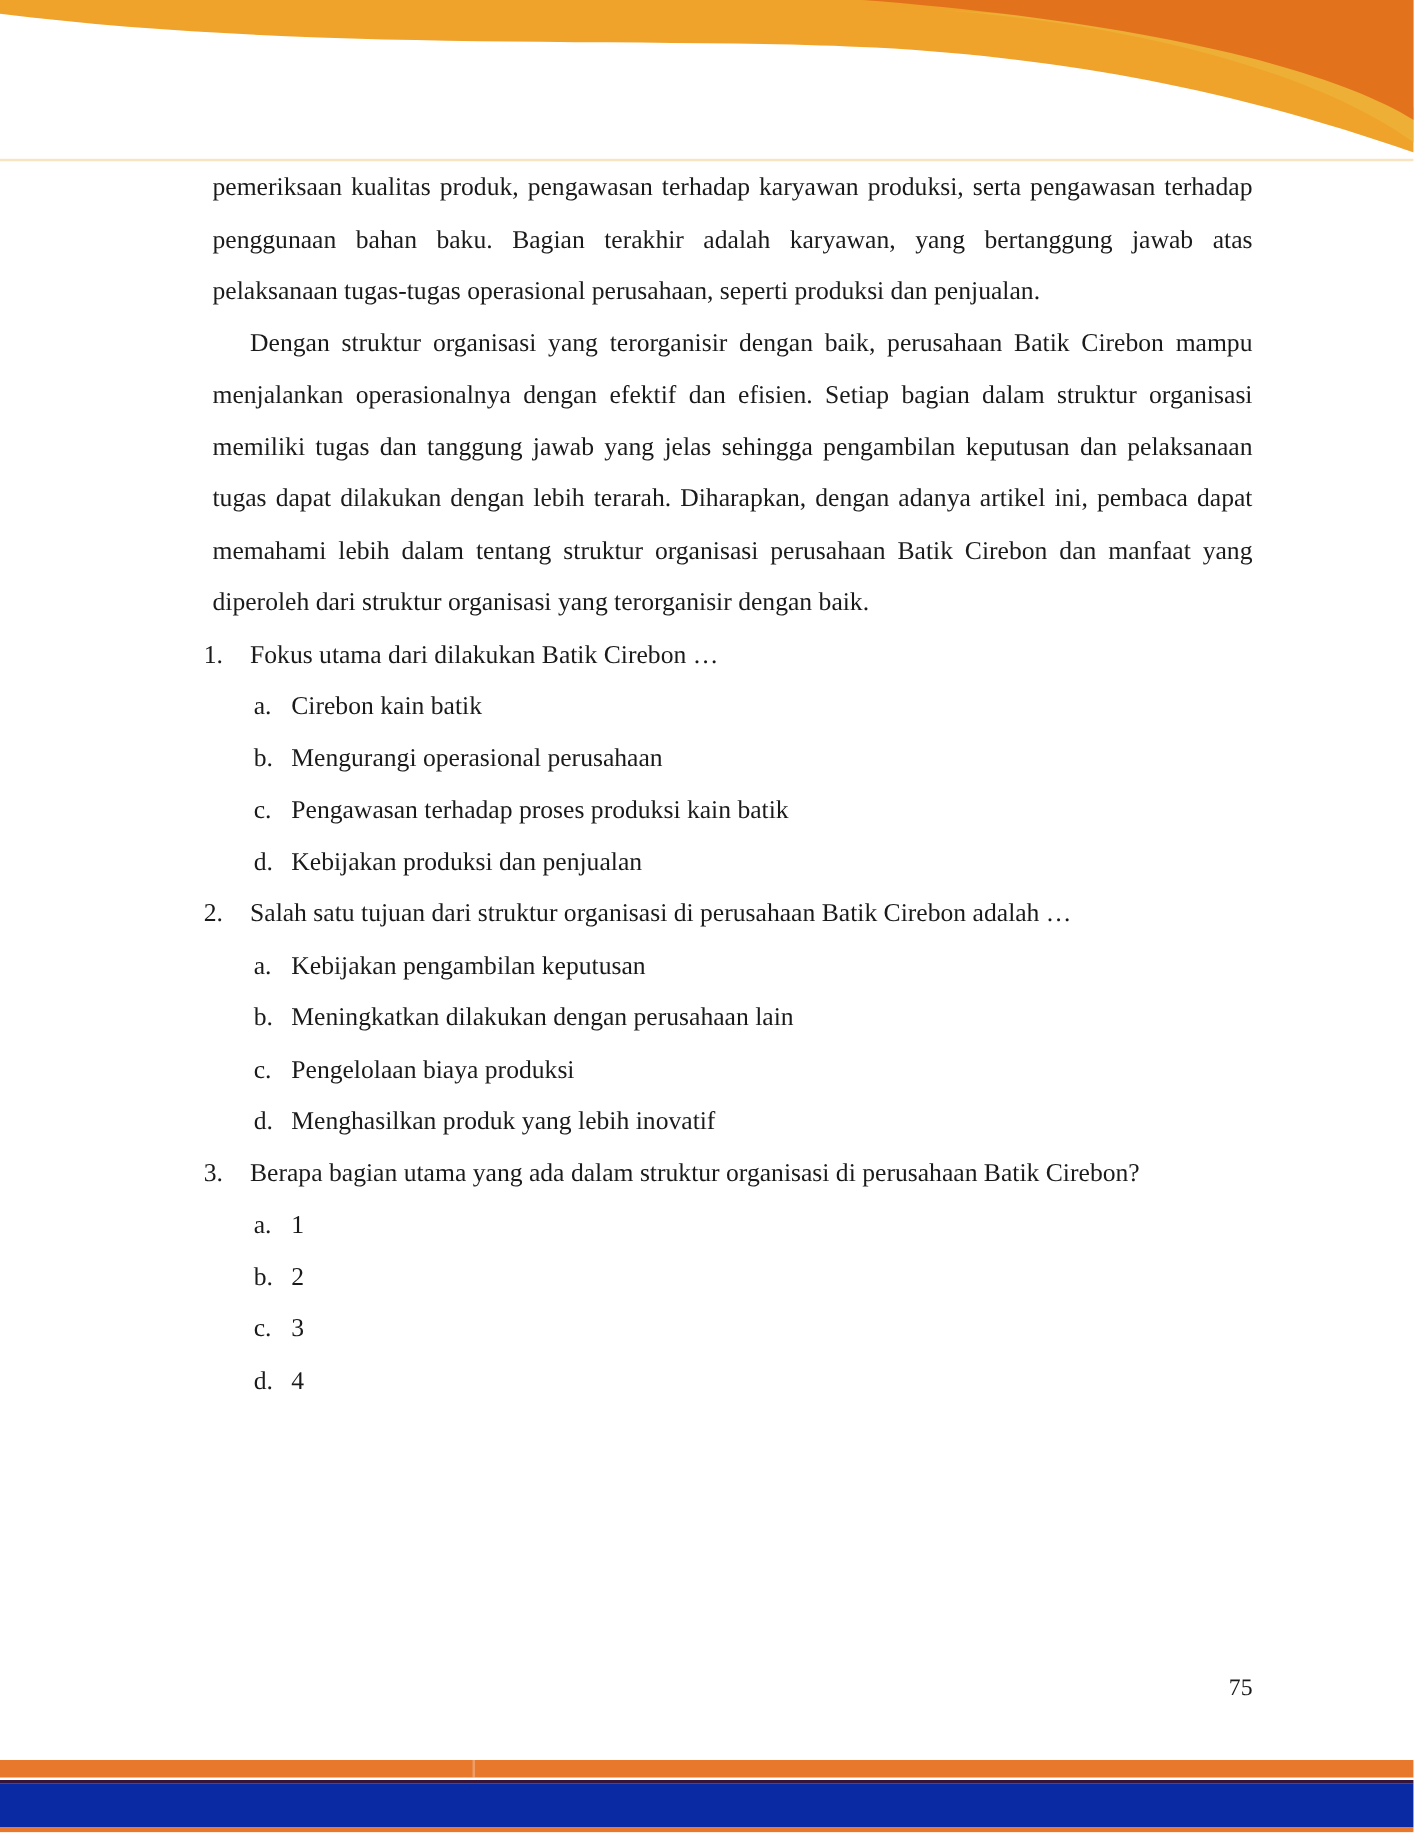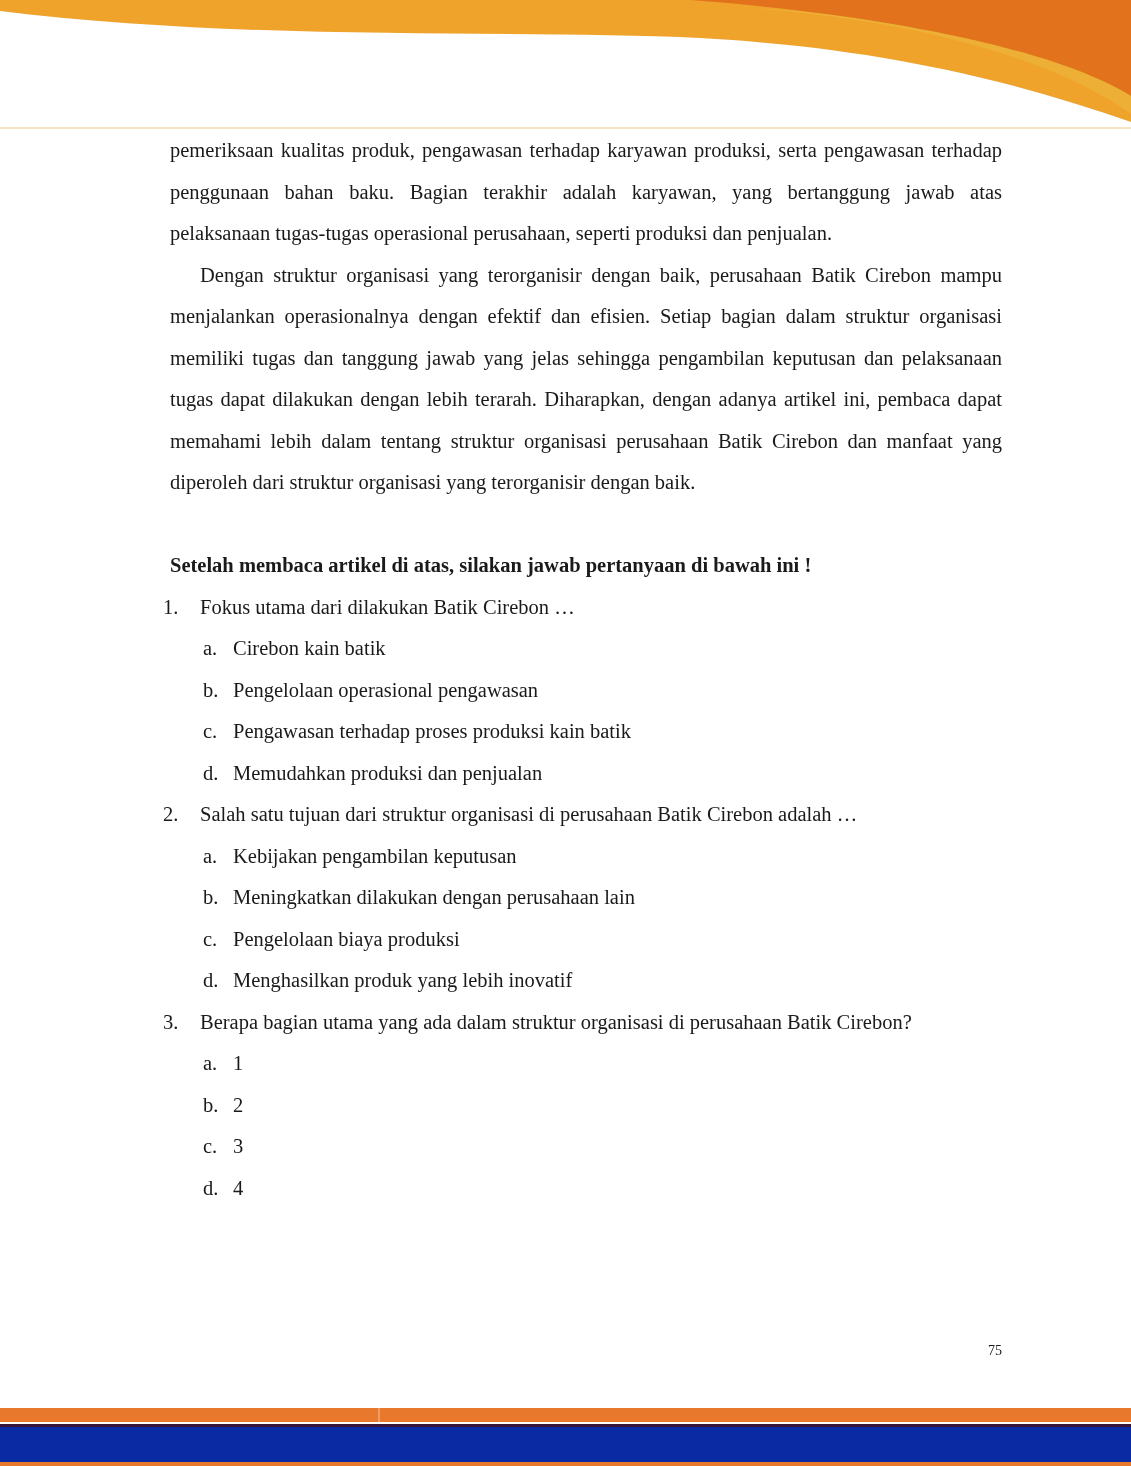--- a/index.html
+++ b/index.html
@@ -73,21 +73,21 @@
     width: 30px;
     flex-shrink: 0;
   }
   .opt-text { flex: 1; }
 
   
   .page-number {
     position: absolute;
     top: 1336px;
     right: 129px;
-    font-size: 14px;
+    font-size: 19px;
     line-height: 30px;
     color: #1a1a1a;
   }
 
   
   .footer-orange-bar {
     position: absolute;
     top: 1408px; left: 0;
     width: 1131px; height: 14px;
     background: var(--footer-orange, #E8782B);
@@ -128,42 +128,41 @@
       <path fill="var(--header-gold, #EDAF35)" d="M750,8 C920,20 1060,62 1131,114 L1131,86 C1060,48 930,16 750,8 Z"></path>
       <path fill="var(--header-dark-orange, #E2731C)" d="M690,0 L1131,0 L1131,96 C1060,52 900,16 690,0 Z"></path>
     </svg>
   </div>
   <div class="header-rule"></div>
 
   <div class="content">
     <p class="para">pemeriksaan kualitas produk, pengawasan terhadap karyawan produksi, serta pengawasan terhadap penggunaan bahan baku. Bagian terakhir adalah karyawan, yang bertanggung jawab atas pelaksanaan tugas-tugas operasional perusahaan, seperti produksi dan penjualan.</p>
     <p class="para indent">Dengan struktur organisasi yang terorganisir dengan baik, perusahaan Batik Cirebon mampu menjalankan operasionalnya dengan efektif dan efisien. Setiap bagian dalam struktur organisasi memiliki tugas dan tanggung jawab yang jelas sehingga pengambilan keputusan dan pelaksanaan tugas dapat dilakukan dengan lebih terarah. Diharapkan, dengan adanya artikel ini, pembaca dapat memahami lebih dalam tentang struktur organisasi perusahaan Batik Cirebon dan manfaat yang diperoleh dari struktur organisasi yang terorganisir dengan baik.</p>
 
-    <p class="quiz-heading">Setelah membaca artikel di atas, silakan jawab pertanyaan di bawah ini !</p>
 
     <div id="quiz-questions">
         <div class="question-row">
           <div class="q-num">1.</div>
           <div class="q-text">Fokus utama dari dilakukan Batik Cirebon …</div>
         </div>
         <div class="option-row">
           <div class="opt-letter">a.</div>
           <div class="opt-text">Cirebon kain batik</div>
         </div>
         <div class="option-row">
           <div class="opt-letter">b.</div>
-          <div class="opt-text">Pengelolaan operasional pengawasan</div>
+          <div class="opt-text">Mengurangi operasional perusahaan</div>
         </div>
         <div class="option-row">
           <div class="opt-letter">c.</div>
           <div class="opt-text">Pengawasan terhadap proses produksi kain batik</div>
         </div>
         <div class="option-row">
           <div class="opt-letter">d.</div>
-          <div class="opt-text">Memudahkan produksi dan penjualan</div>
+          <div class="opt-text">Kebijakan produksi dan penjualan</div>
         </div>
         <div class="question-row">
           <div class="q-num">2.</div>
           <div class="q-text">Salah satu tujuan dari struktur organisasi di perusahaan Batik Cirebon adalah …</div>
         </div>
         <div class="option-row">
           <div class="opt-letter">a.</div>
           <div class="opt-text">Kebijakan pengambilan keputusan</div>
         </div>
         <div class="option-row">

